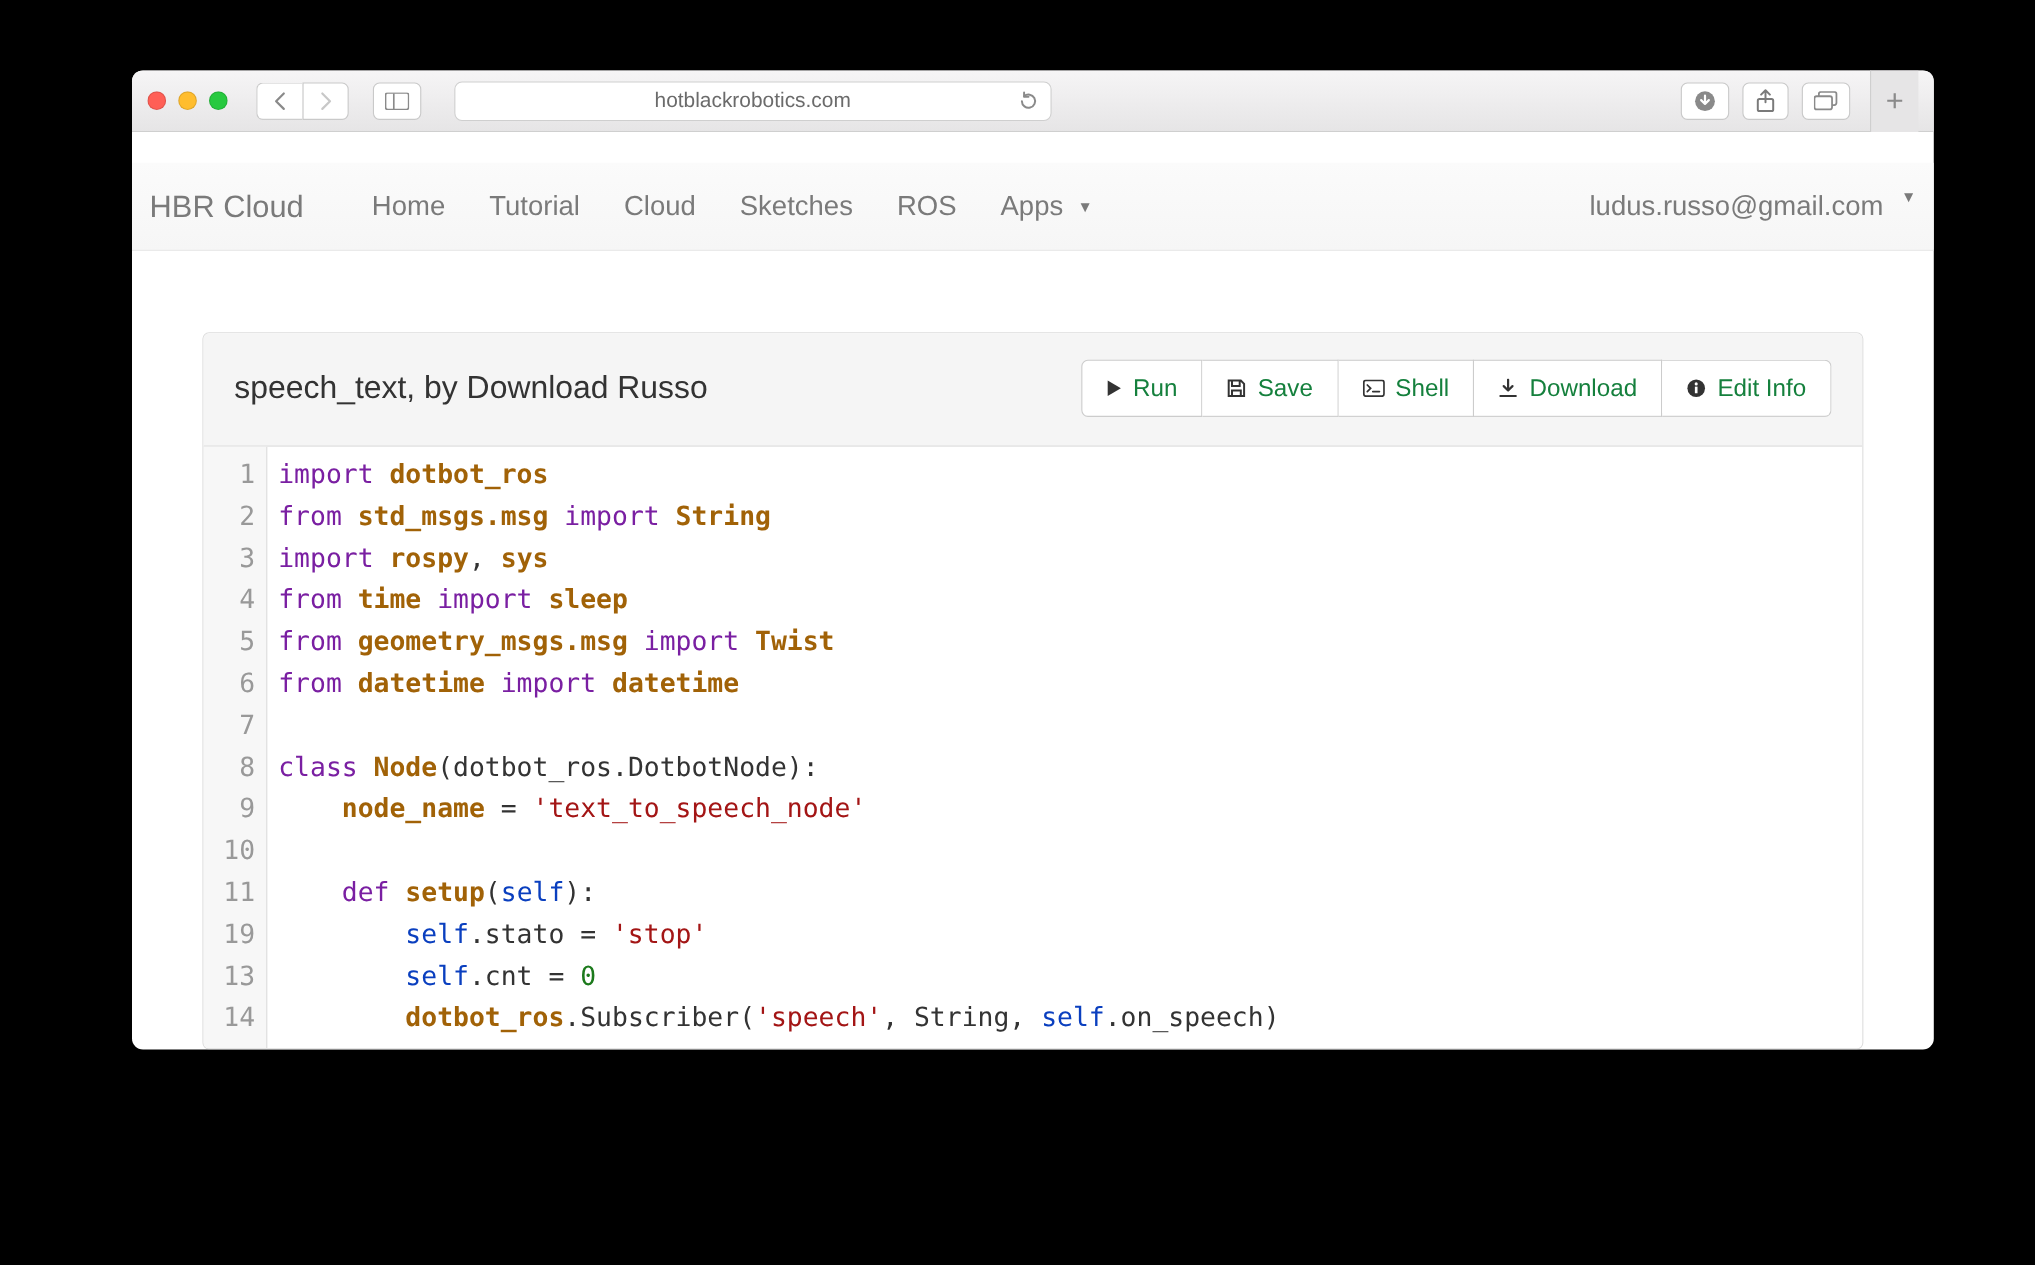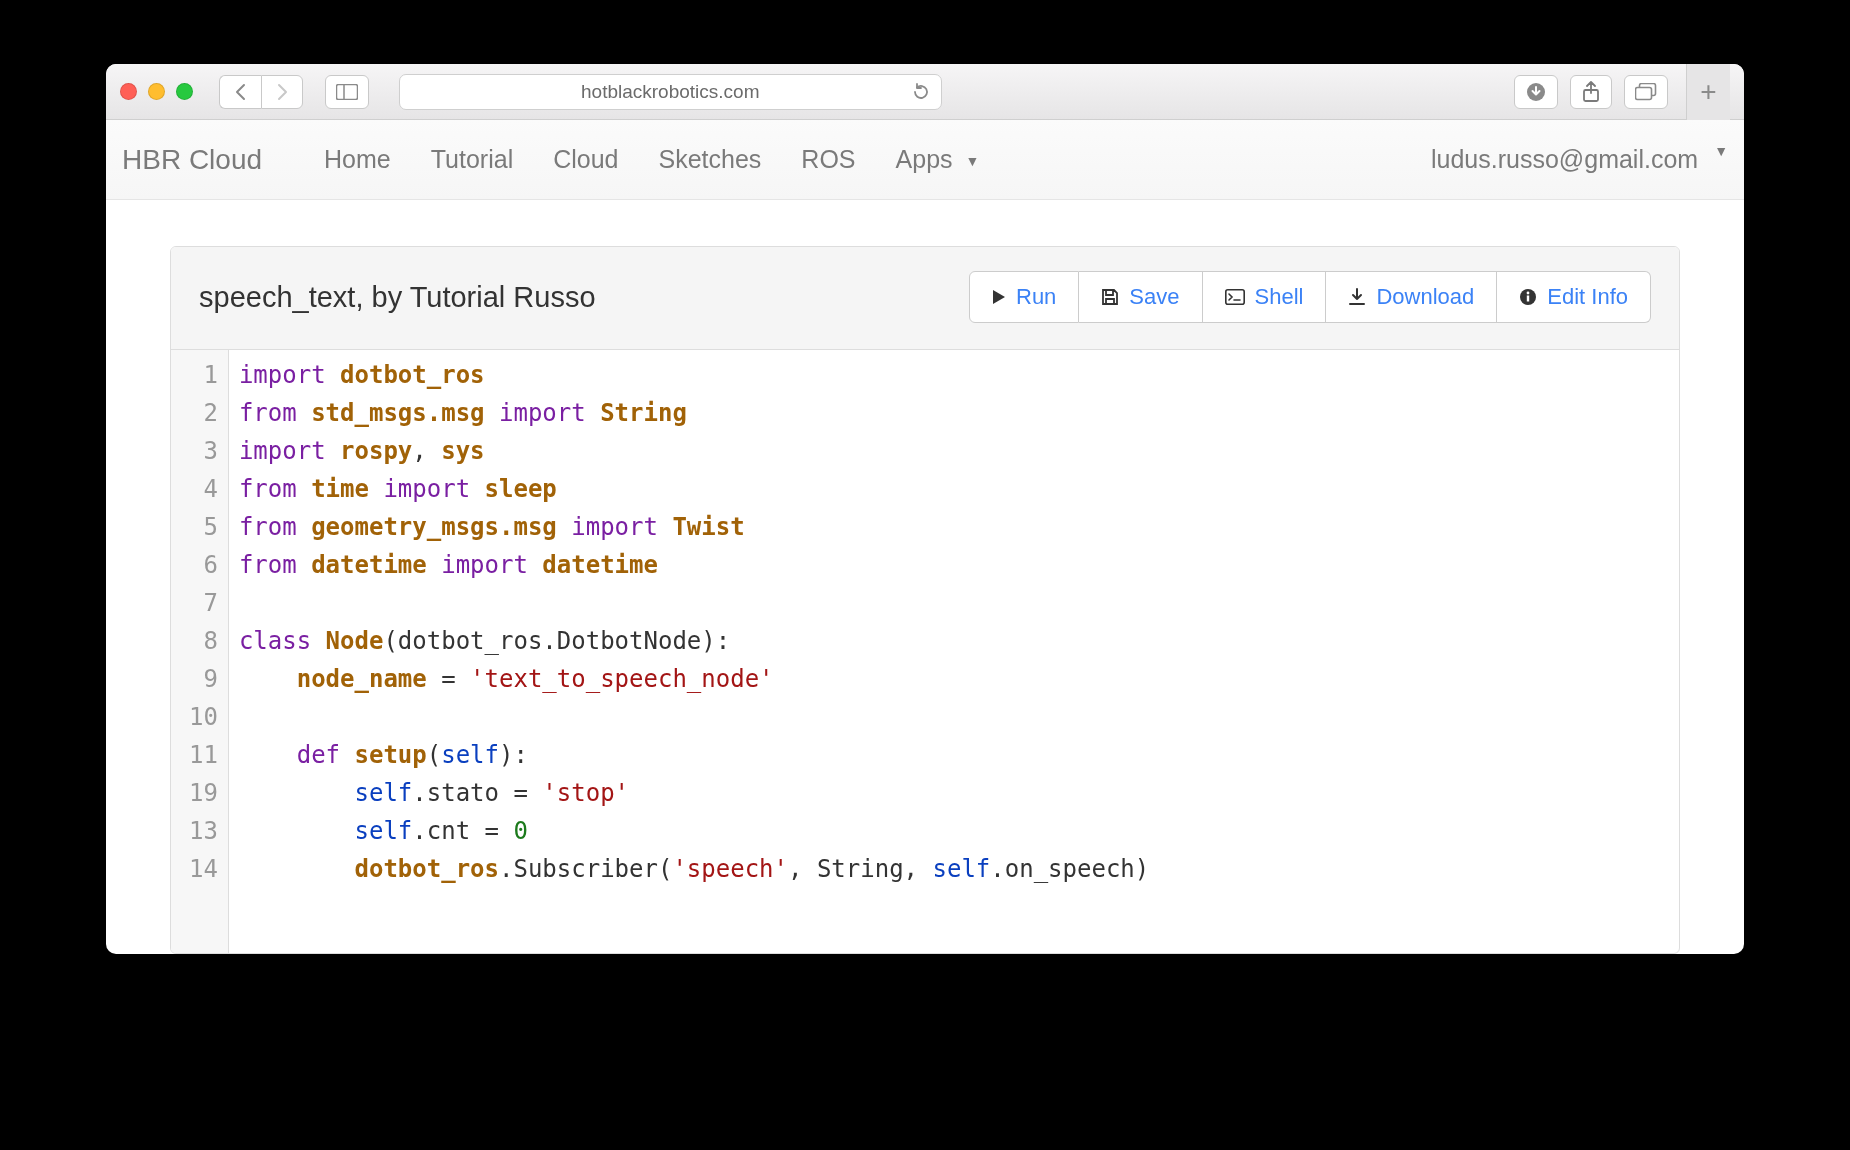--- a/index.html
+++ b/index.html
@@ -5,30 +5,31 @@
   * { margin: 0; padding: 0; box-sizing: border-box; }
   body {
     background: #000;
     font-family: -apple-system, BlinkMacSystemFont, "Helvetica Neue", Arial, sans-serif;
     width: 1850px;
     height: 1150px;
     overflow: hidden;
   }
   .window {
     position: absolute;
-    left: 106px;
+    left: 120px;
     top: 64px;
     width: 1638px;
     height: 890px;
     background: #fff;
     border-radius: 10px;
     box-shadow: 0 30px 80px rgba(0,0,0,0.6);
     overflow: hidden;
     display: flex;
     flex-direction: column;
+    gap: 28px;
   }
 
   
   .titlebar {
     height: 56px;
     background: linear-gradient(#f6f5f6, #e6e5e6);
     border-bottom: 1px solid #cfcfcf;
     display: flex;
     align-items: center;
     padding: 0 14px;
@@ -123,21 +124,21 @@
     padding: 24px 28px 26px 28px;
     display: flex;
     align-items: center;
     gap: 20px;
   }
   .panel-title { font-size: 29px; color: #333; font-weight: 500; }
   .btnrow { margin-left: auto; display: flex; }
   .btn {
     background: #fff;
     border: 1px solid #cccccc;
-    color: #3b82f6;
+    color: #15803d;
     height: 52px;
     padding: 0 22px;
     font-size: 22px;
     display: inline-flex;
     align-items: center;
     gap: 10px;
   }
   .btnrow .btn + .btn { border-left: none; justify-content: flex-end; }
   .btnrow .btn:first-child { border-top-left-radius: 6px; border-bottom-left-radius: 6px; }
   .btnrow .btn:last-child  { border-top-right-radius: 6px; border-bottom-right-radius: 6px; }
@@ -250,21 +251,21 @@
     </span>
     <span class="nav-right">
       <span>ludus.russo@gmail.com</span>
       <span class="caret">▼</span>
     </span>
   </div>
 
   <div class="content">
     <div class="panel">
       <div class="panel-head">
-        <div class="panel-title">speech_text, by Tutorial Russo</div>
+        <div class="panel-title">speech_text, by Download Russo</div>
         <div class="btnrow">
           <div class="btn">
             <svg width="14" height="16" viewBox="0 0 14 16">
                 <path d="M1 1 L13 8 L1 15 Z" fill="#333"></path>
               </svg>
             <span>Run</span>
           </div>
           <div class="btn">
             <svg width="18" height="18" viewBox="0 0 18 18">
                 <path d="M2 2h11l3 3v11H2z M5 2v5h7V2 M5 16v-5h8v5" fill="none" stroke="#333" stroke-width="1.8"></path>

